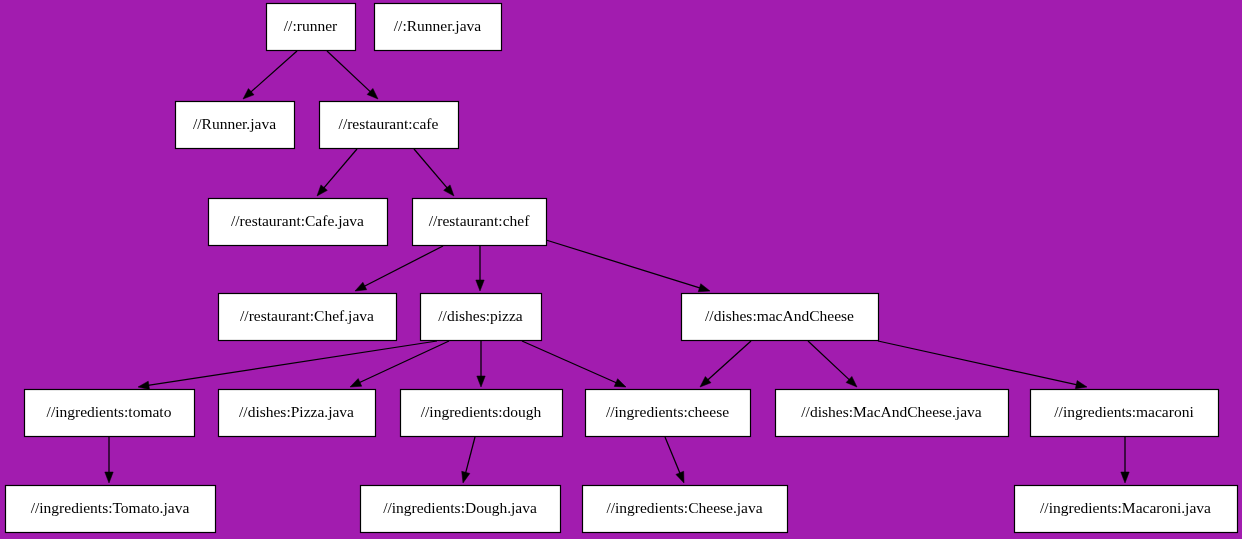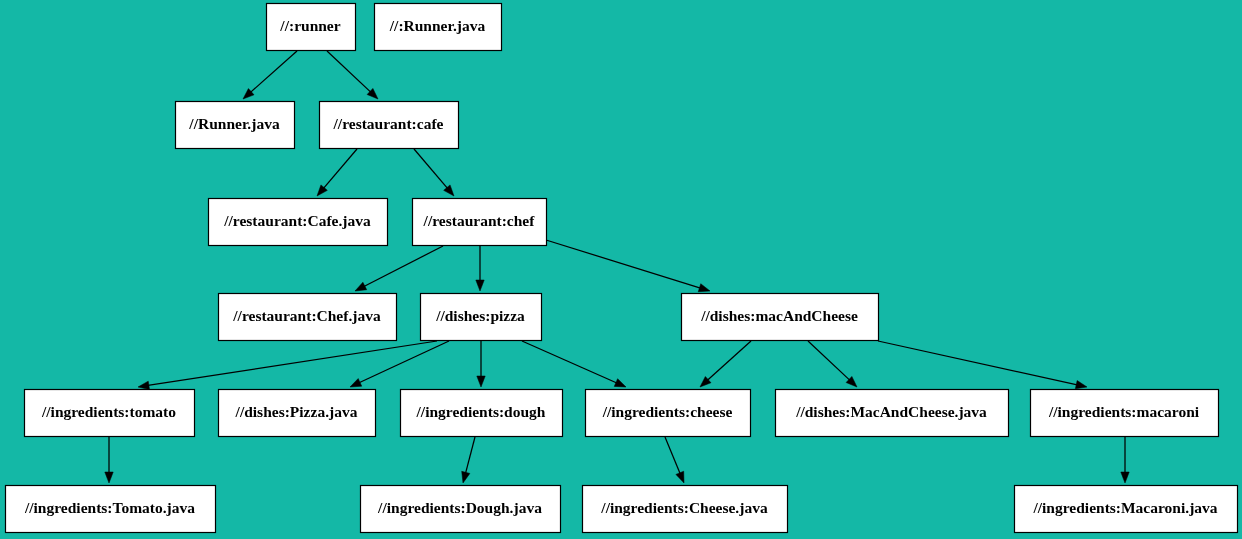--- a/index.html
+++ b/index.html
@@ -10,22 +10,21 @@
   body {
     width: 1242px;
     height: 539px;
     overflow: hidden;
     font-family: "Liberation Serif", "DejaVu Serif", serif;
   }
   #graph-root {
     position: relative;
     width: 1242px;
     height: 539px;
-    background: #14b8a6;
-    font-weight: bold;
+    background: #a21caf;
   }
   svg.graph-canvas {
     display: block;
     width: 1242px;
     height: 539px;
   }
   .node-box {
     fill: #ffffff;
     stroke: #000000;
     stroke-width: 1.2;

